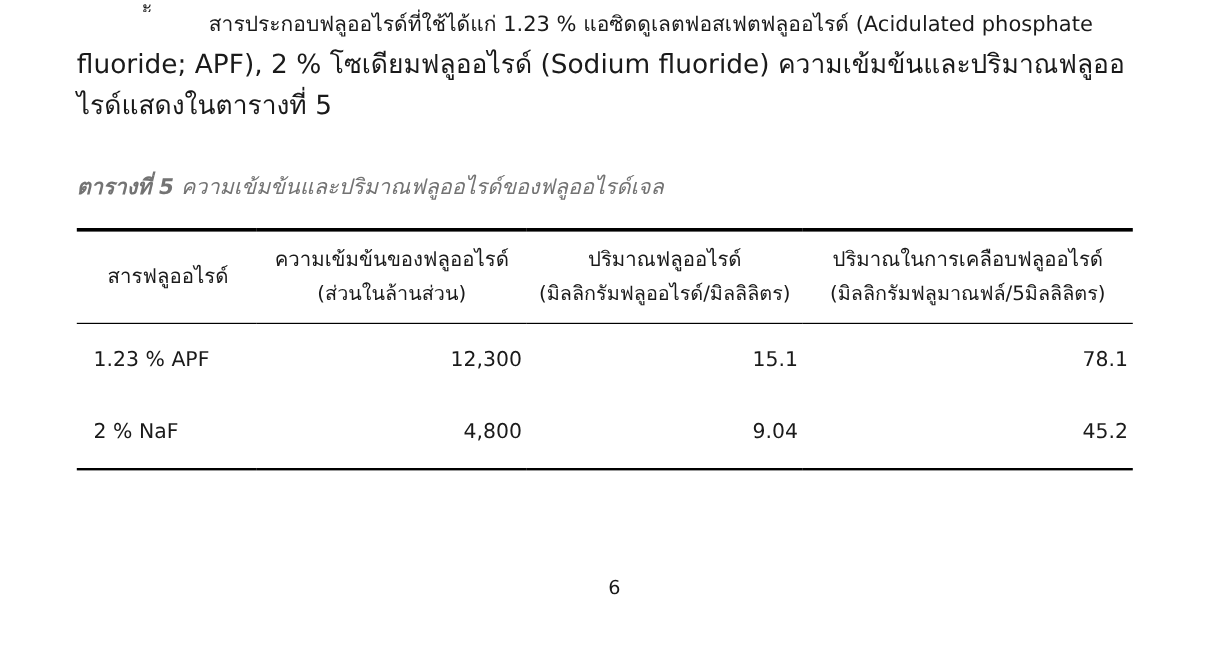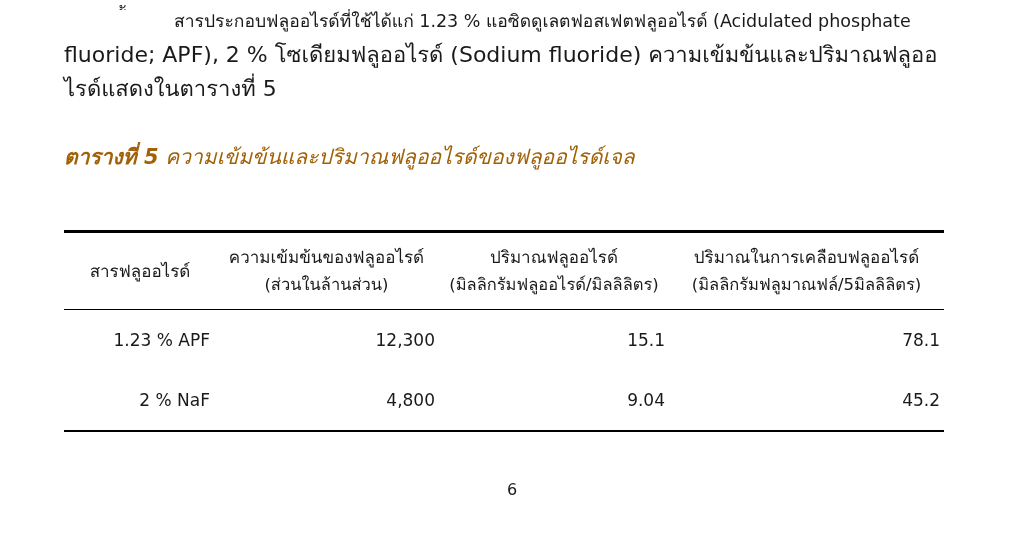--- a/index.html
+++ b/index.html
@@ -47,32 +47,32 @@
   }
   .para-line2 {
     margin: 0;
     font-size: 22px;
     line-height: 34px;
     color: #1a1a1a;
   }
   .table-caption {
     margin: 0;
     padding-top: 38px;
-    font-size: 21px;
+    font-size: 18px;
     font-style: italic;
     font-weight: bold;
-    color: #a16207;
+    color: #737373;
     line-height: 26px;
   }
   .table-caption .cap-rest {
     font-weight: normal;
     font-style: italic;
   }
   table.fluoride-table {
-    margin-top: 60px;
+    margin-top: 20px;
     width: 840px;
     border-collapse: collapse;
     table-layout: fixed;
   }
   table.fluoride-table .col-a { width: 150px; }
   table.fluoride-table .col-b { width: 225px; }
   table.fluoride-table .col-c { width: 230px; }
   table.fluoride-table .col-d { width: 275px; }
 
   .rule-top td {
@@ -114,21 +114,21 @@
     padding-left: 6px;
   }
   tbody td {
     font-size: 17px;
     line-height: 24px;
     padding: 18px 4px 18px 4px;
     text-align: right;
     color: #1a1a1a;
   }
   tbody td.cell-first {
-    text-align: right;
+    text-align: left;
     padding-left: 14px;
   }
   .page-number {
     position: absolute;
     left: 0;
     right: 0;
     top: 480px;
     text-align: center;
     font-size: 16px;
     color: #1a1a1a;

